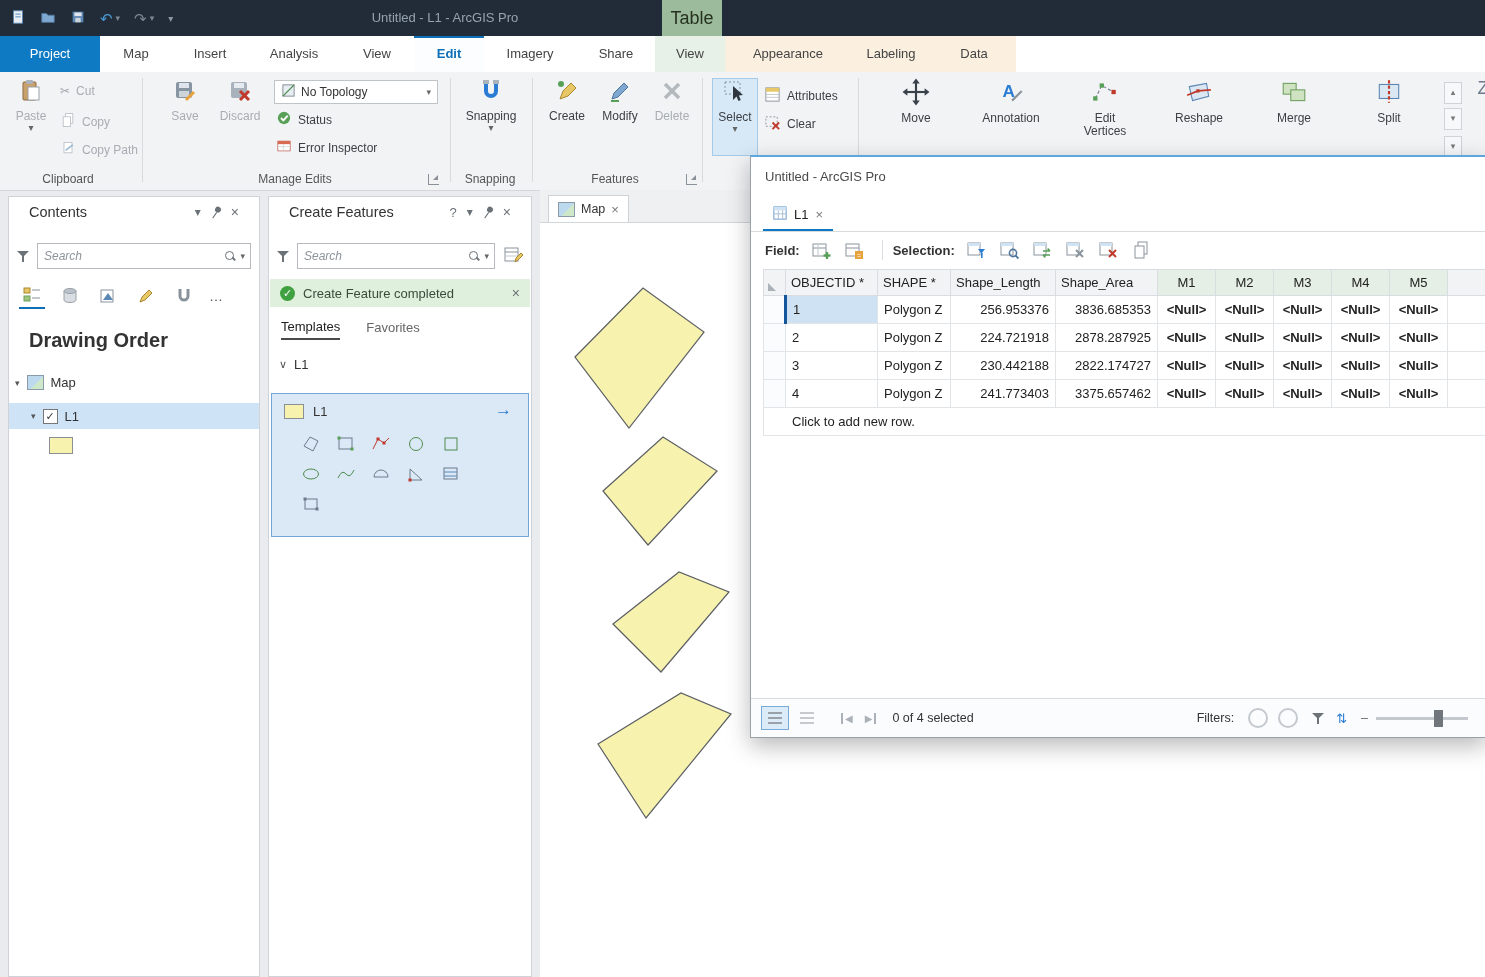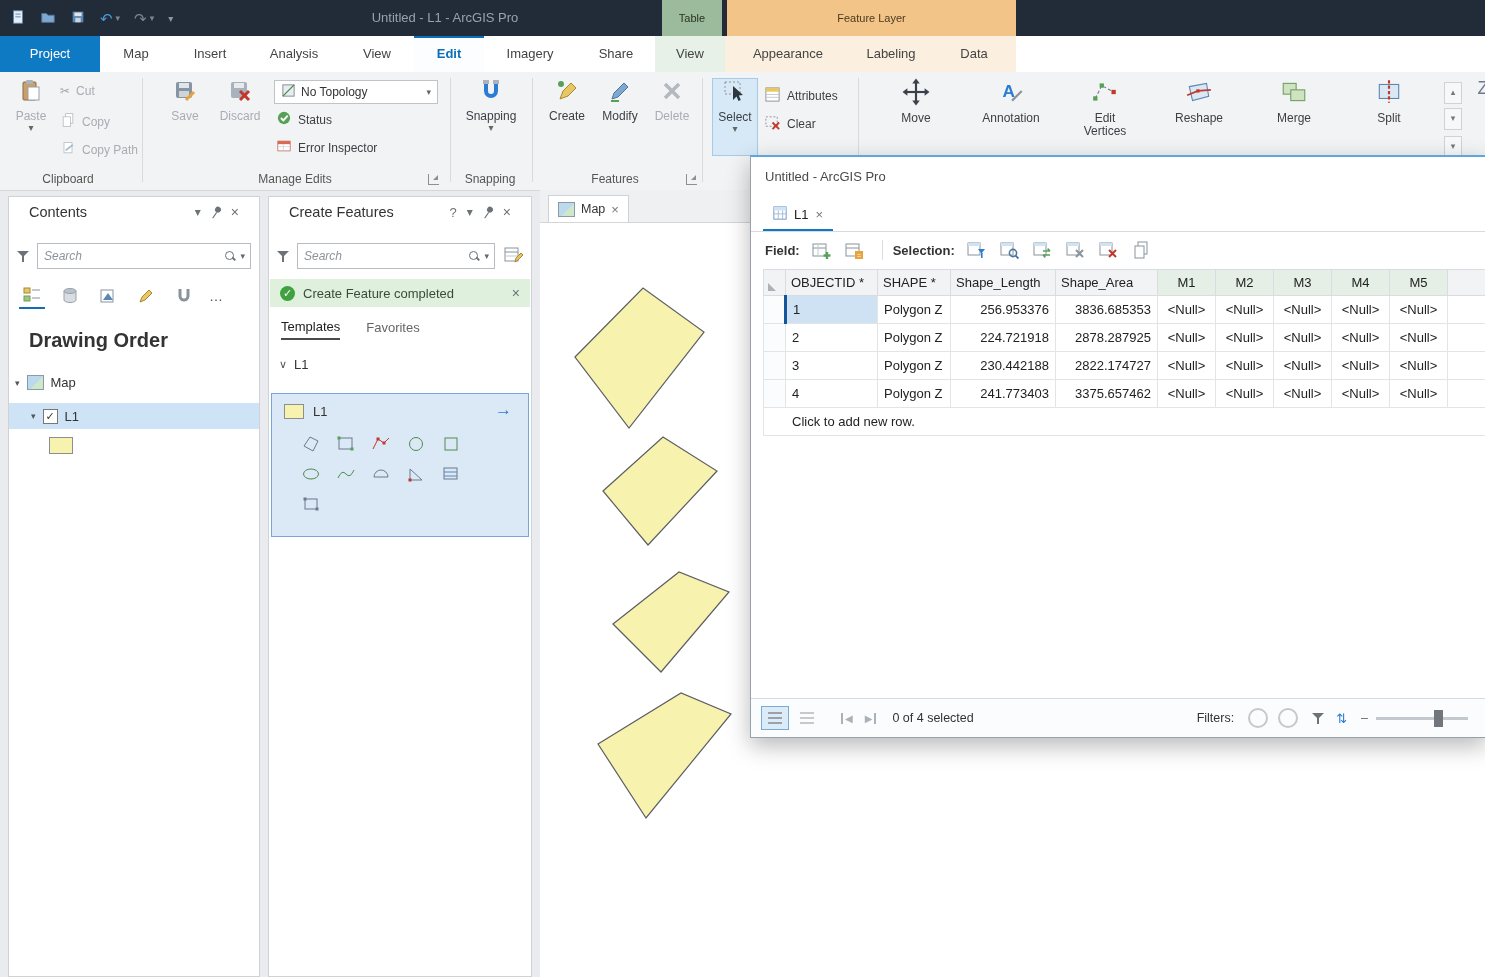--- a/index.html
+++ b/index.html
@@ -9,21 +9,21 @@
   .flex{display:flex;align-items:center;}
   input{font-family:"Liberation Sans",sans-serif;}
   input::placeholder{font-style:italic;color:#8d939a;}
 
   
   .titlebar{position:absolute;left:0;top:0;width:1485px;height:36px;background:#222c38;}
   .qat{position:absolute;left:10px;top:0;height:36px;display:flex;align-items:center;gap:14px;}
   .qat .glyph{font-size:15px;line-height:1;}
   .title-text{position:absolute;left:300px;top:0;width:290px;height:36px;line-height:36px;
       text-align:center;color:#96a3af;font-size:13px;white-space:nowrap;}
-  .ctxhead{position:absolute;top:0;height:36px;line-height:36px;text-align:center;font-size:11px;}
+  .ctxhead{position:absolute;top:0;height:36px;line-height:36px;text-align:center;font-size:18px;}
   .ctx-table{left:662px;width:60px;background:#9cbb9c;color:#26321f;}
   .ctx-fl{left:727px;width:289px;background:#f2c488;color:#4c3a1e;}
 
   
   .tabrow{position:absolute;left:0;top:36px;width:1485px;height:36px;background:#fff;}
   .rtab{position:absolute;top:0;height:36px;line-height:36px;text-align:center;color:#444;cursor:default;}
   .rtab.project{background:#0f7ac4;color:#fff;}
   .rtab.active{color:#0d6fb8;background:#fbfdff;box-shadow:inset 0 2px 0 #0d6fb8;font-weight:bold;}
   .ctxzone{position:absolute;top:0;height:36px;}
   .zone-table{left:655px;width:70px;background:#e7f1e7;}
@@ -101,21 +101,21 @@
   .twin-toolbar{height:36px;display:flex;align-items:center;padding-left:14px;font-size:13px;color:#333;}
   .tbico{width:24px;height:20px;display:flex;align-items:center;justify-content:center;margin-left:9px;}
   .vsep{width:1px;height:20px;background:#d9dde1;margin:0 10px 0 16px;}
   table.grid{border-collapse:collapse;table-layout:fixed;font-size:13px;color:#222;}
   .grid th{background:#f2f3f4;border:1px solid #d9dde1;font-weight:normal;height:25px;padding:0 5px;
       text-align:left;white-space:nowrap;overflow:hidden;}
   .grid th.mcol{background:#e6efe6;text-align:center;}
   .grid td{border:1px solid #e2e5e8;height:27px;padding:0 6px;white-space:nowrap;overflow:hidden;}
   .grid td.ind{background:#fbfcfd;}
   .grid td.ar{text-align:right;}
-  .grid td.ac{text-align:center;}
+  .grid td.ac{text-align:center;font-weight:bold;}
   .grid td.selcell{background:#cfe2f4;border-left:3px solid #15559a;}
   .corner{position:relative;}
   .corner:after{content:"";position:absolute;left:4px;bottom:4px;border-style:solid;
       border-width:8px 0 0 8px;border-color:transparent transparent transparent #aab1b8;}
   .twin-status{position:absolute;left:0;right:0;bottom:0;height:38px;border-top:1px solid #d8dbde;
       background:#fbfcfd;display:flex;align-items:center;font-size:12.5px;color:#333;}
   .vtgl{width:26px;height:22px;border:1px solid transparent;display:flex;align-items:center;justify-content:center;}
   .vtgl.on{background:#dcebf8;border-color:#7aabd8;}
   .bars{width:14px;height:12px;background:repeating-linear-gradient(#9aa1a8 0 2px,transparent 2px 5px);}
   .navg{color:#aab1b8;font-size:10px;}
@@ -154,21 +154,20 @@
         <span style="font-size:9px;color:#7b8792;">▾</span>
       </span>
       <span class="flex" style="gap:3px;">
         <span class="glyph" style="color:#7b8792;">↷</span>
         <span style="font-size:9px;color:#7b8792;">▾</span>
       </span>
       <span style="font-size:10px;color:#8b97a2;">▾</span>
     </div>
     <div class="title-text">Untitled - L1 - ArcGIS Pro</div>
     <div class="ctxhead ctx-table">Table</div>
-    <div class="ctxhead ctx-fl">Feature Layer</div>
   </div>
 
   <div class="tabrow">
     <div class="ctxzone zone-table"></div>
     <div class="ctxzone zone-fl"></div>
     <div class="rtab project" style="left:0;width:100px;">Project</div>
     <div class="rtab" style="left:100px;width:72px;">Map</div>
     <div class="rtab" style="left:172px;width:76px;">Insert</div>
     <div class="rtab" style="left:248px;width:92px;">Analysis</div>
     <div class="rtab" style="left:340px;width:74px;">View</div>

